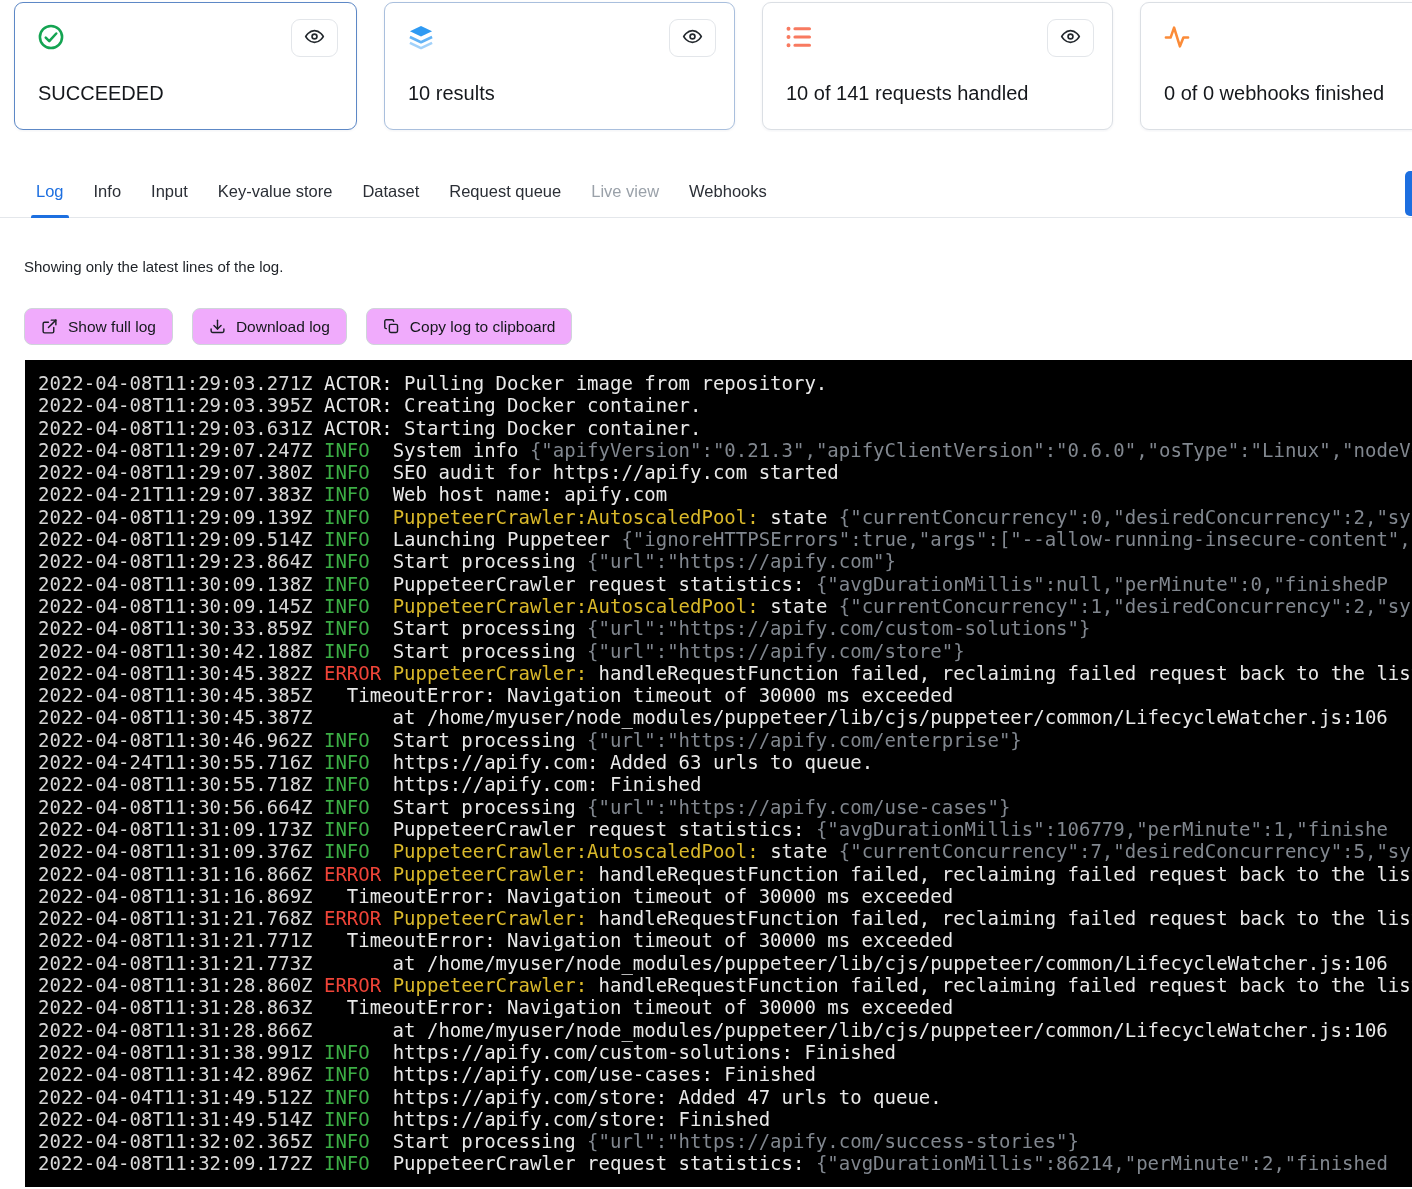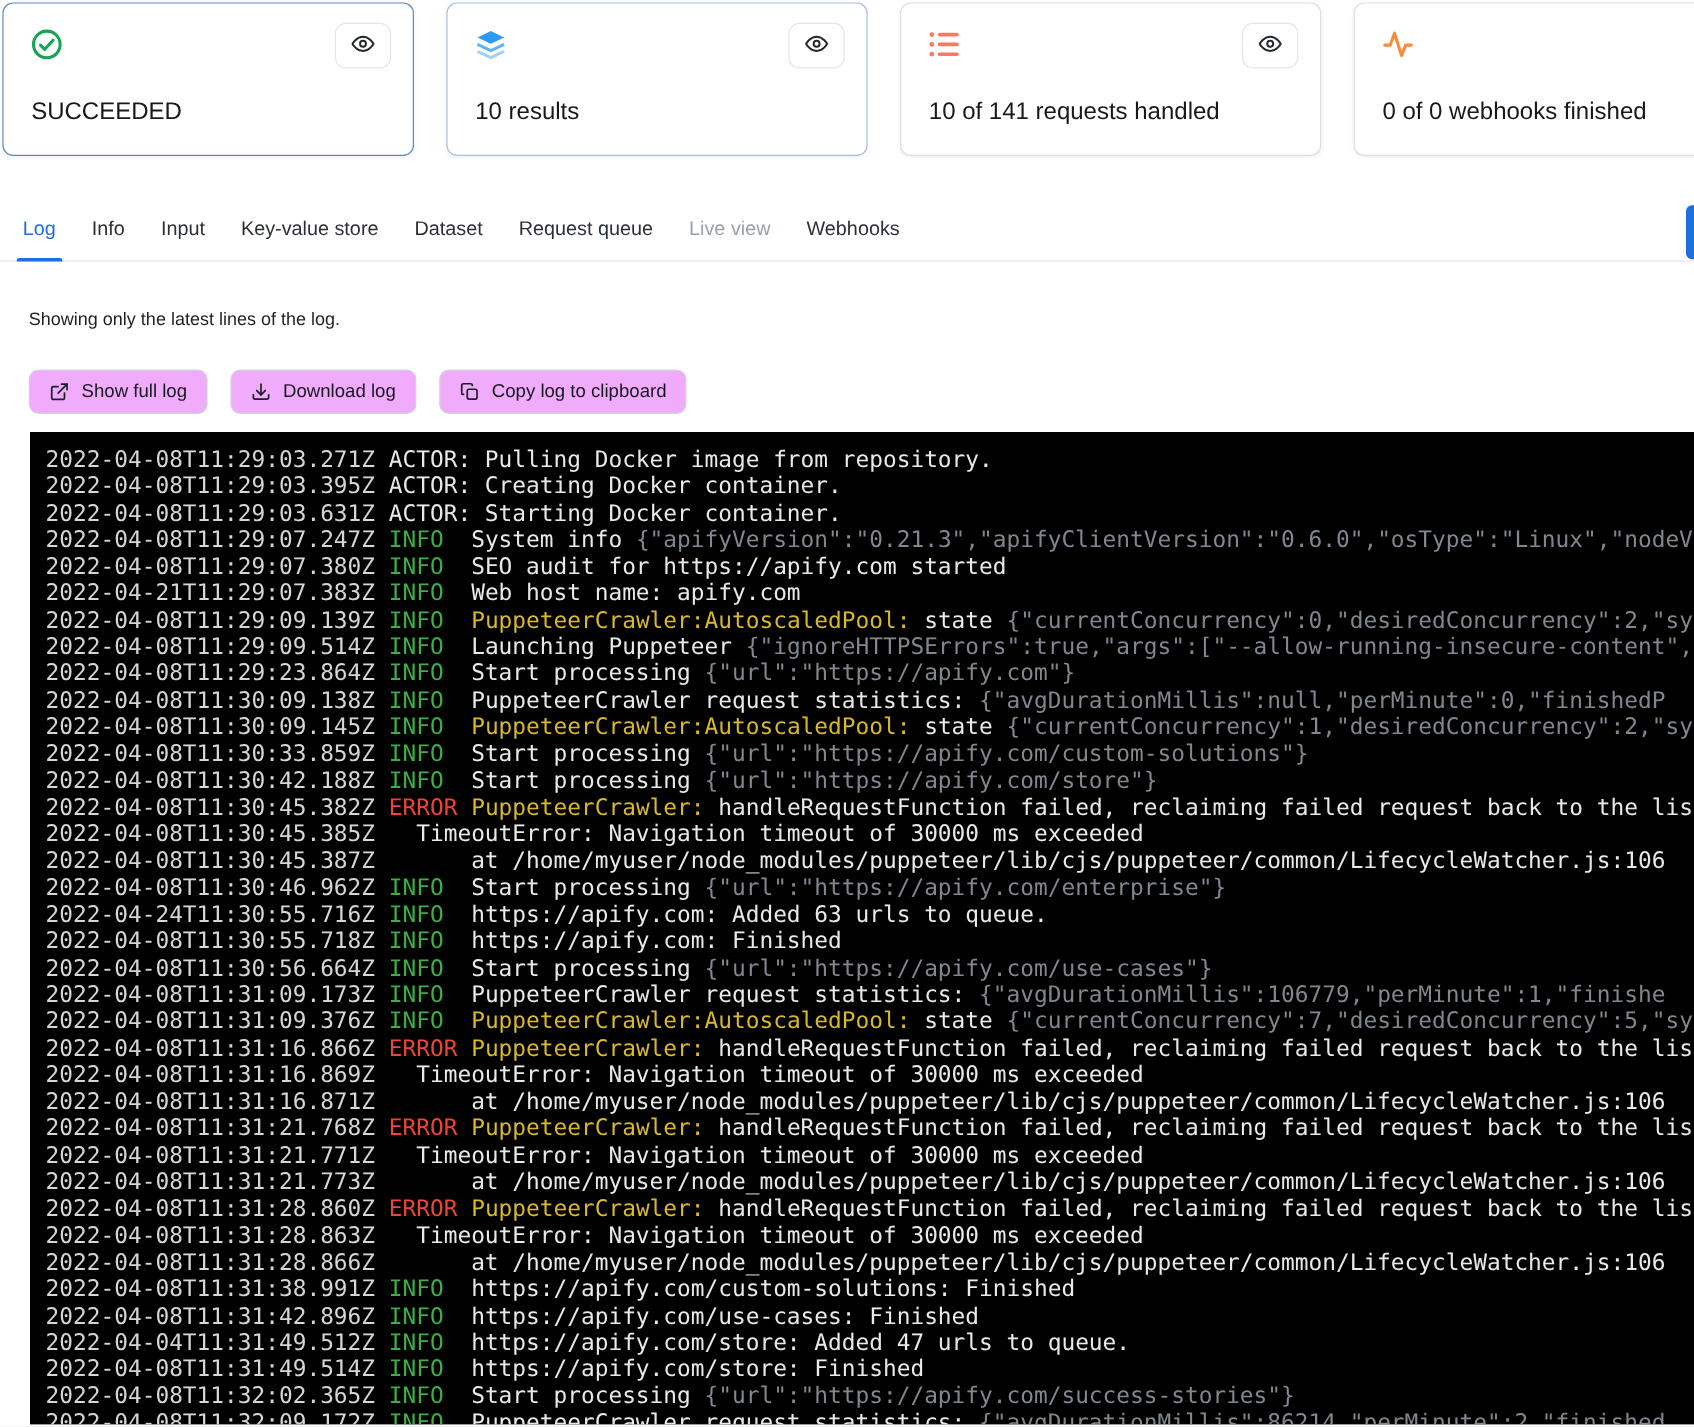--- a/index.html
+++ b/index.html
@@ -1,35 +1,35 @@
 <!DOCTYPE html>
 <html style="--accent-blue: #1d6fe0; --log-bg: #000000; --log-time: #d6d6d6; --log-text: #e9e9e9; --log-info: #3cae45; --log-error: #ef4438; --log-warn: #d9b82a; --log-json: #81878f;"><head>
 <meta charset="utf-8">
 <style>
   *{margin:0;padding:0;box-sizing:border-box}
   html,body{width:1412px;height:1189px;overflow:hidden;background:#fff;
     font-family:"Liberation Sans",sans-serif;color:#15181c}
 
   
-  .cards-row{display:flex;gap:27px;padding:2px 0 0 2px;height:132px;overflow:hidden}
+  .cards-row{display:flex;gap:27px;padding:2px 0 0 14px;height:132px;overflow:hidden}
   .card{position:relative;flex:0 0 351px;height:128px;background:#fff;
     border:1px solid #dbdfe4;border-radius:9px;box-shadow:0 1px 3px rgba(20,40,80,.06);
     padding:20px 22px;cursor:pointer}
   .card:first-child{flex-basis:343px}
   .card-icon{display:inline-block;width:28px;height:28px}
   .card-icon svg{width:100%;height:100%;display:block}
   .eye-btn{position:absolute;top:16px;right:18px;width:47px;height:38px;
     border:1px solid #e3e6ea;border-radius:9px;background:#fff;display:flex;
     align-items:center;justify-content:center;cursor:pointer}
   .eye-btn svg{width:21px;height:21px;color:#24292e}
   .card-label{position:absolute;left:23px;bottom:24px;font-size:20px;color:#15181c;white-space:nowrap}
 
   
   .tabbar{position:relative;margin-top:37px;height:49px;border-bottom:1px solid #e4e7eb;
-    display:flex;align-items:stretch;padding-left:4px}
+    display:flex;align-items:stretch;padding-left:21px}
   .tab{font-size:16.5px;color:#2b2f36;padding:13px 15px 0;cursor:pointer;position:relative;white-space:nowrap}
   .tab.active{color:var(--accent-blue)}
   .tab.active::after{content:"";position:absolute;left:10px;right:10px;bottom:-1px;height:3px;
     background:var(--accent-blue);border-radius:2px 2px 0 0}
   .tab.disabled{color:#9aa1a9}
   .api-strip{position:absolute;right:0;top:2px;width:7px;height:45px;
     background:var(--accent-blue);border-radius:5px 0 0 5px;cursor:pointer}
 
   
   .note{margin:40px 0 0 24px;font-size:15px;color:#1d2126}
@@ -154,21 +154,20 @@
       <div class="log-line"><span class="c-t">2022-04-08T11:30:45.385Z</span><span class="c-w">   TimeoutError: Navigation timeout of 30000 ms exceeded</span></div>
       <div class="log-line"><span class="c-t">2022-04-08T11:30:45.387Z</span><span class="c-w">       at /home/myuser/node_modules/puppeteer/lib/cjs/puppeteer/common/LifecycleWatcher.js:106</span></div>
       <div class="log-line"><span class="c-t">2022-04-08T11:30:46.962Z</span><span class="c-g"> INFO</span><span class="c-w">  Start processing </span><span class="c-j">{"url":"https://apify.com/enterprise"}</span></div>
       <div class="log-line"><span class="c-t">2022-04-24T11:30:55.716Z</span><span class="c-g"> INFO</span><span class="c-w">  https://apify.com: Added 63 urls to queue.</span></div>
       <div class="log-line"><span class="c-t">2022-04-08T11:30:55.718Z</span><span class="c-g"> INFO</span><span class="c-w">  https://apify.com: Finished</span></div>
       <div class="log-line"><span class="c-t">2022-04-08T11:30:56.664Z</span><span class="c-g"> INFO</span><span class="c-w">  Start processing </span><span class="c-j">{"url":"https://apify.com/use-cases"}</span></div>
       <div class="log-line"><span class="c-t">2022-04-08T11:31:09.173Z</span><span class="c-g"> INFO</span><span class="c-w">  PuppeteerCrawler request statistics: </span><span class="c-j">{"avgDurationMillis":106779,"perMinute":1,"finishe</span></div>
       <div class="log-line"><span class="c-t">2022-04-08T11:31:09.376Z</span><span class="c-g"> INFO</span><span class="c-w">  </span><span class="c-y">PuppeteerCrawler:AutoscaledPool:</span><span class="c-w"> state </span><span class="c-j">{"currentConcurrency":7,"desiredConcurrency":5,"systemStatus":{</span></div>
       <div class="log-line"><span class="c-t">2022-04-08T11:31:16.866Z</span><span class="c-r"> ERROR</span><span class="c-w"> </span><span class="c-y">PuppeteerCrawler:</span><span class="c-w"> handleRequestFunction failed, reclaiming failed request back to the list</span></div>
       <div class="log-line"><span class="c-t">2022-04-08T11:31:16.869Z</span><span class="c-w">   TimeoutError: Navigation timeout of 30000 ms exceeded</span></div>
-      <div class="log-line"><span class="c-t">2022-04-08T11:31:16.871Z</span><span class="c-w">       at /home/myuser/node_modules/puppeteer/lib/cjs/puppeteer/common/LifecycleWatcher.js:106</span></div>
       <div class="log-line"><span class="c-t">2022-04-08T11:31:21.768Z</span><span class="c-r"> ERROR</span><span class="c-w"> </span><span class="c-y">PuppeteerCrawler:</span><span class="c-w"> handleRequestFunction failed, reclaiming failed request back to the list</span></div>
       <div class="log-line"><span class="c-t">2022-04-08T11:31:21.771Z</span><span class="c-w">   TimeoutError: Navigation timeout of 30000 ms exceeded</span></div>
       <div class="log-line"><span class="c-t">2022-04-08T11:31:21.773Z</span><span class="c-w">       at /home/myuser/node_modules/puppeteer/lib/cjs/puppeteer/common/LifecycleWatcher.js:106</span></div>
       <div class="log-line"><span class="c-t">2022-04-08T11:31:28.860Z</span><span class="c-r"> ERROR</span><span class="c-w"> </span><span class="c-y">PuppeteerCrawler:</span><span class="c-w"> handleRequestFunction failed, reclaiming failed request back to the list</span></div>
       <div class="log-line"><span class="c-t">2022-04-08T11:31:28.863Z</span><span class="c-w">   TimeoutError: Navigation timeout of 30000 ms exceeded</span></div>
       <div class="log-line"><span class="c-t">2022-04-08T11:31:28.866Z</span><span class="c-w">       at /home/myuser/node_modules/puppeteer/lib/cjs/puppeteer/common/LifecycleWatcher.js:106</span></div>
       <div class="log-line"><span class="c-t">2022-04-08T11:31:38.991Z</span><span class="c-g"> INFO</span><span class="c-w">  https://apify.com/custom-solutions: Finished</span></div>
       <div class="log-line"><span class="c-t">2022-04-08T11:31:42.896Z</span><span class="c-g"> INFO</span><span class="c-w">  https://apify.com/use-cases: Finished</span></div>
       <div class="log-line"><span class="c-t">2022-04-04T11:31:49.512Z</span><span class="c-g"> INFO</span><span class="c-w">  https://apify.com/store: Added 47 urls to queue.</span></div>
       <div class="log-line"><span class="c-t">2022-04-08T11:31:49.514Z</span><span class="c-g"> INFO</span><span class="c-w">  https://apify.com/store: Finished</span></div>

